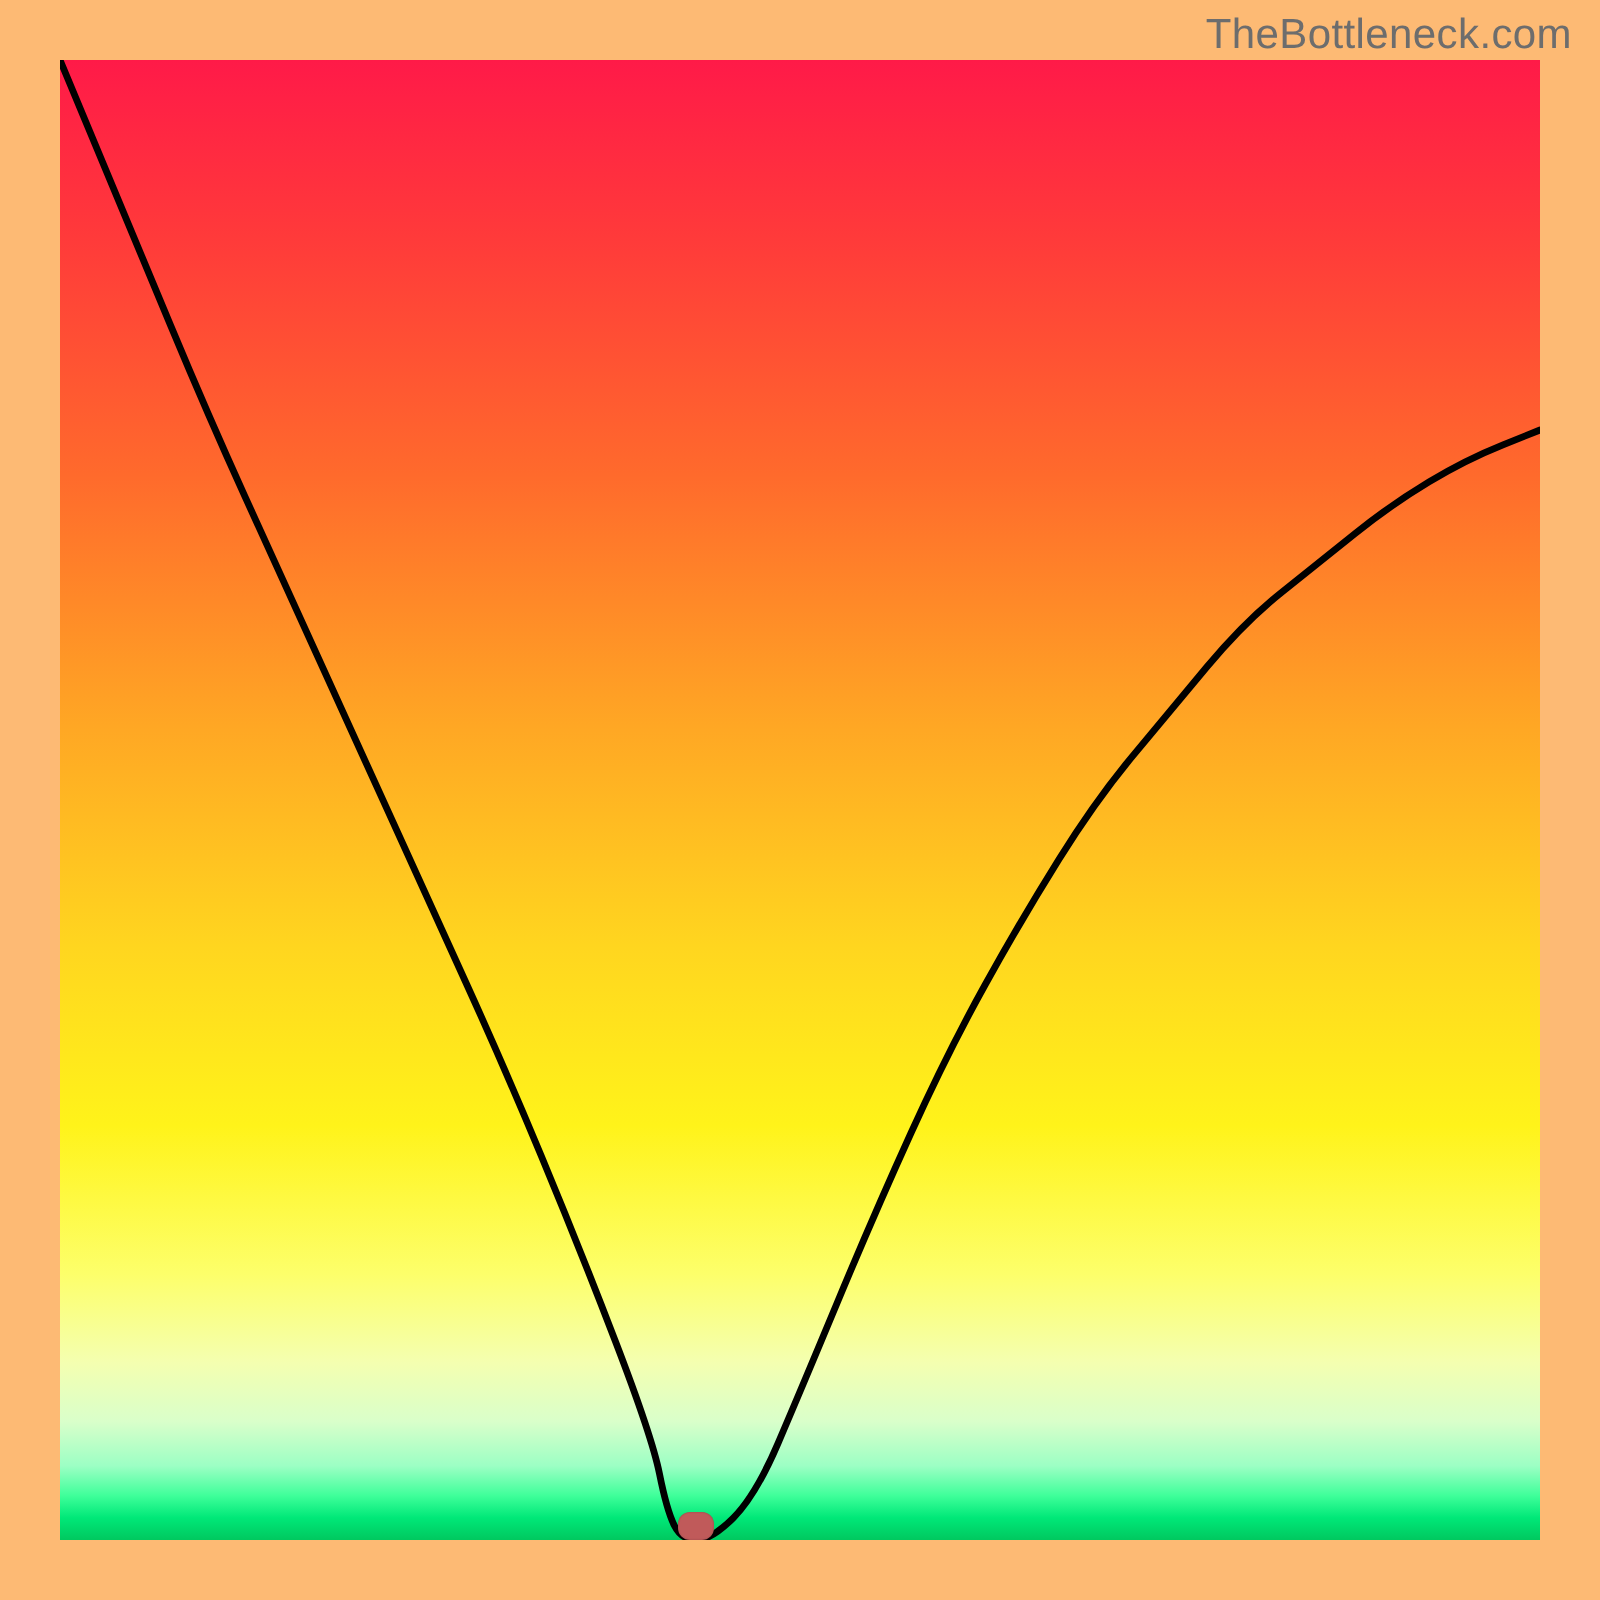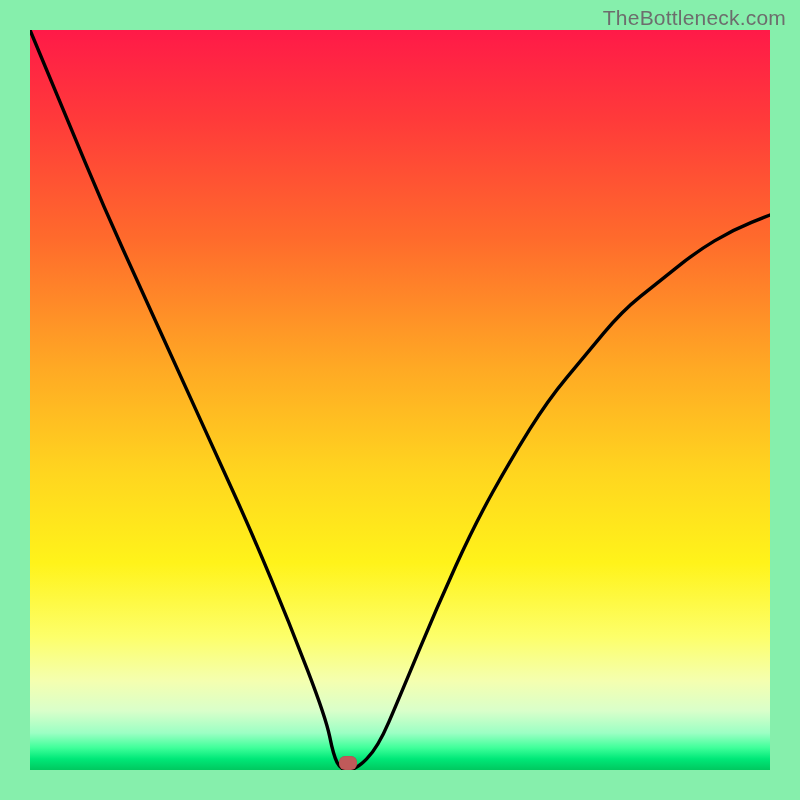--- a/index.html
+++ b/index.html
@@ -9,21 +9,21 @@
     height: 800px;
     background: #000;
     overflow: hidden;
   }
   .frame {
     position: absolute;
     left: 0;
     top: 0;
     width: 800px;
     height: 800px;
-    background: #86efac;
+    background: #fdba74;
   }
   .plot-area {
     position: absolute;
     left: 30px;
     top: 30px;
     width: 740px;
     height: 740px;
     background: linear-gradient(to bottom,
       #ff1a48 0%,
       #ff3a3a 12%,

